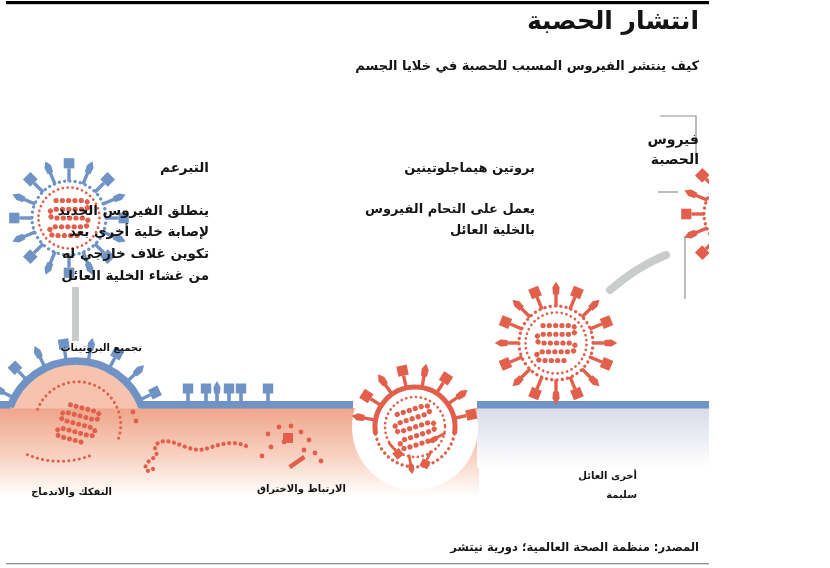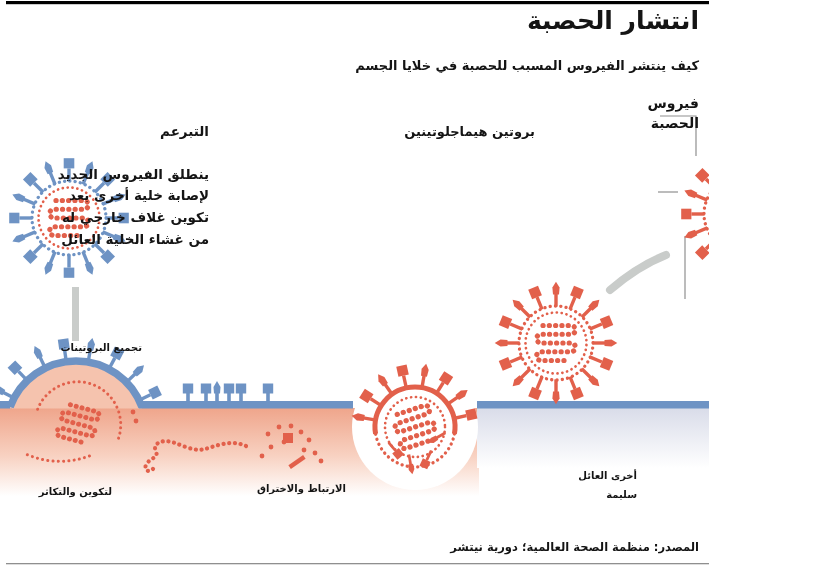--- a/index.html
+++ b/index.html
@@ -7,21 +7,21 @@
     position:relative;width:709px;height:568px;background:#fff;overflow:hidden;
     font-family:"DejaVu Sans",sans-serif;color:#111;
   }
   #gfx{position:absolute;left:0;top:0;}
   .label{
     position:absolute;direction:rtl;text-align:right;white-space:pre-line;
     font-weight:bold;line-height:1.55;color:#141414;
   }
   .title{font-size:25px;line-height:1.2;}
   .subtitle{font-size:13px;}
-  .small{font-size:13px;line-height:1.6;}
+  .small{font-size:13px;line-height:1.6;margin-top:36px;}
   .stage{font-size:10px;}
   .src{font-size:11.5px;}
 </style>
 </head>
 <body>
 
 <div id="canvas">
 
   <svg id="gfx" width="830" height="568" viewBox="0 0 830 568">
     <defs id="gfx-defs">
@@ -406,39 +406,41 @@
 
   <div class="label title" style="right:10px;top:6px">انتشار الحصبة</div>
 
   <div class="label subtitle" style="right:10px;top:56px">كيف ينتشر الفيروس المسبب للحصبة في خلايا الجسم</div>
 
   <div class="label small" style="right:10px;top:93px;font-size:14px;line-height:1.45">فيروس
 الحصبة</div>
 
   <div class="label small" style="right:174px;top:101px">
     <div>بروتين هيماجلوتينين</div>
+    <div>يعمل على التحام الفيروس
+بالخلية العائل</div>
   </div>
 
 
   <div class="label small" style="right:18px;top:301px">
   </div>
 
   <div class="label small" style="right:500px;top:99px;font-size:13.5px">
     <div>التبرعم</div>
     <div>ينطلق الفيروس الجديد
 لإصابة خلية أخرى بعد
 تكوين غلاف خارجي له
 من غشاء الخلية العائل</div>
   </div>
 
   <div class="label stage" style="right:567px;top:340px">تجميع البروتينات</div>
 
   <div class="label stage" style="right:734px;top:473px">النضوج</div>
 
-  <div class="label stage" style="right:597px;top:484px">لتكوين والتكاثر</div>
+  <div class="label stage" style="right:597px;top:484px">التفكك والاندماج</div>
 
   <div class="label stage" style="right:363px;top:481px">الارتباط والاختراق</div>
 
   <div class="label stage" style="right:72px;top:467px;line-height:1.85">أخرى العائل
 سليمة</div>
 
   <div class="label src" style="right:10px;top:539px">المصدر: منظمة الصحة العالمية؛ دورية نيتشر</div>
 </div>
 
 </body></html>

